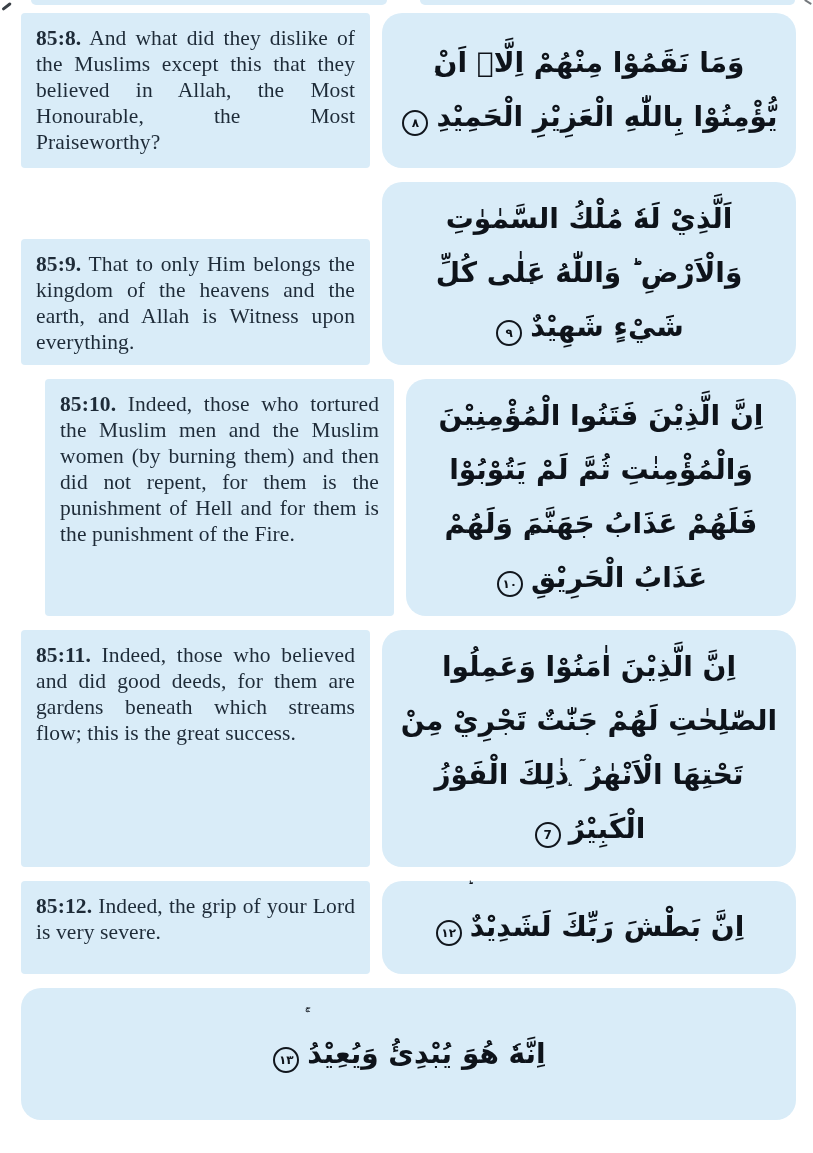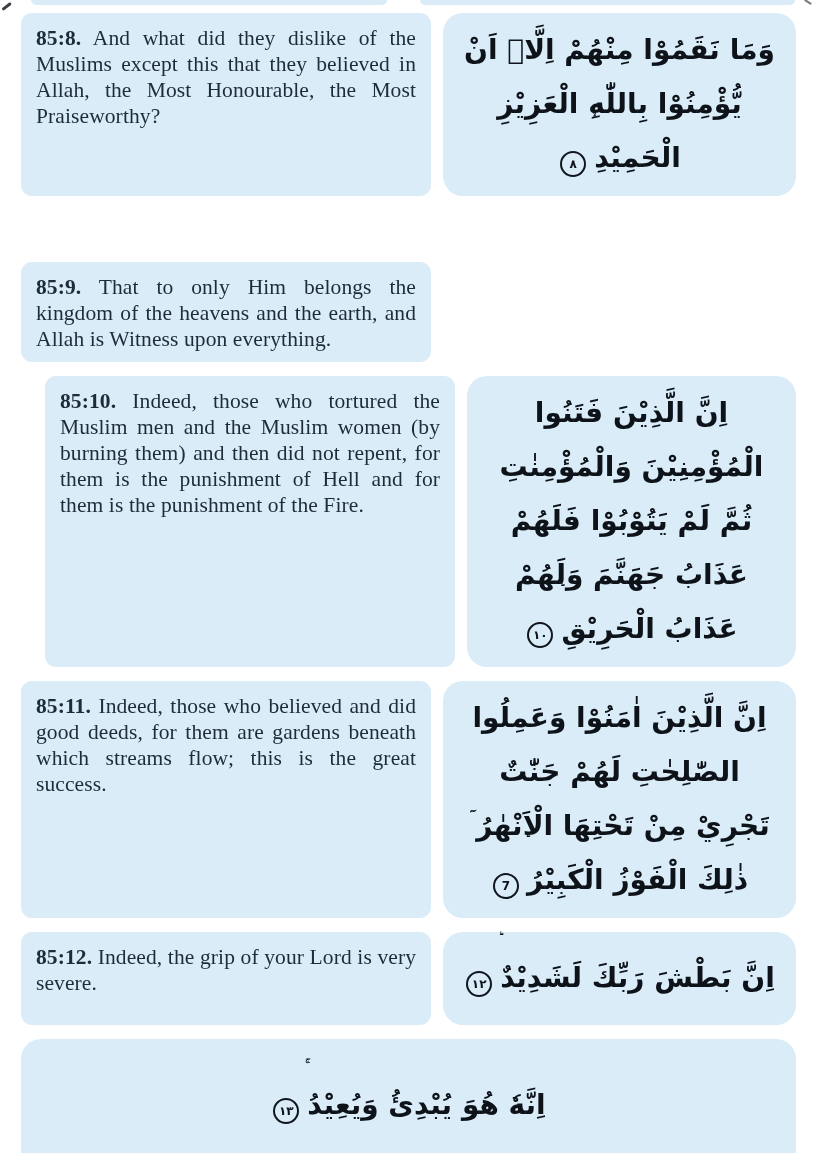--- a/index.html
+++ b/index.html
@@ -27,24 +27,24 @@
   
   .verse-row:nth-of-type(1){min-height:155px;}
   .verse-row:nth-of-type(2){min-height:152px;align-items:flex-end;}
   .verse-row:nth-of-type(3){min-height:221px;margin-left:24px;}
   .verse-row:nth-of-type(4){min-height:210px;}
   .verse-row:nth-of-type(5){min-height:93px;}
   .verse-row:nth-of-type(6){min-height:132px;}
   .verse-row:nth-of-type(7){min-height:88px;}
 
   .english-box{
-    width:410px;
+    width:349px;
     box-sizing:border-box;
     background:#d9ecf8;
-    border-radius:11px;
+    border-radius:4px;
     padding:12px 15px 10px 15px;
   }
   .english-box p{
     margin:0;
     font-size:21.5px;
     line-height:26px;
     color:#1e2b38;
     text-align:justify;
     text-align-last:left;
     letter-spacing:.1px;
@@ -128,20 +128,24 @@
     <div class="arabic-box">
       <div class="arabic-text"><span>وَمَا نَقَمُوْا مِنْهُمْ اِلَّاۤ اَنْ يُّؤْمِنُوْا بِاللّٰهِ الْعَزِيْزِ الْحَمِيْدِ</span><span class="ayah-end"><span class="waqf-mark">ۙ</span><span class="ayah-circle">٨</span></span>
       </div>
     </div>
   </div>
 
   <div class="verse-row">
     <div class="english-box">
       <p><span class="verse-ref">85:9.</span> <span>That to only Him belongs the kingdom of the heavens and the earth, and Allah is Witness upon everything.</span></p>
     </div>
+    <div class="arabic-box">
+      <div class="arabic-text"><span>اَلَّذِيْ لَهٗ مُلْكُ السَّمٰوٰتِ وَالْاَرْضِ ؕ وَاللّٰهُ عَلٰى كُلِّ شَيْءٍ شَهِيْدٌ</span><span class="ayah-end"><span class="waqf-mark">ؕ</span><span class="ayah-circle">٩</span></span>
+      </div>
+    </div>
   </div>
 
   <div class="verse-row">
     <div class="english-box">
       <p><span class="verse-ref">85:10.</span> <span>Indeed, those who tortured the Muslim men and the Muslim women (by burning them) and then did not repent, for them is the punishment of Hell and for them is the punishment of the Fire.</span></p>
     </div>
     <div class="arabic-box">
       <div class="arabic-text"><span>اِنَّ الَّذِيْنَ فَتَنُوا الْمُؤْمِنِيْنَ وَالْمُؤْمِنٰتِ ثُمَّ لَمْ يَتُوْبُوْا فَلَهُمْ عَذَابُ جَهَنَّمَ وَلَهُمْ عَذَابُ الْحَرِيْقِ</span><span class="ayah-end"><span class="waqf-mark">ؕ</span><span class="ayah-circle">١٠</span></span>
       </div>
     </div>

